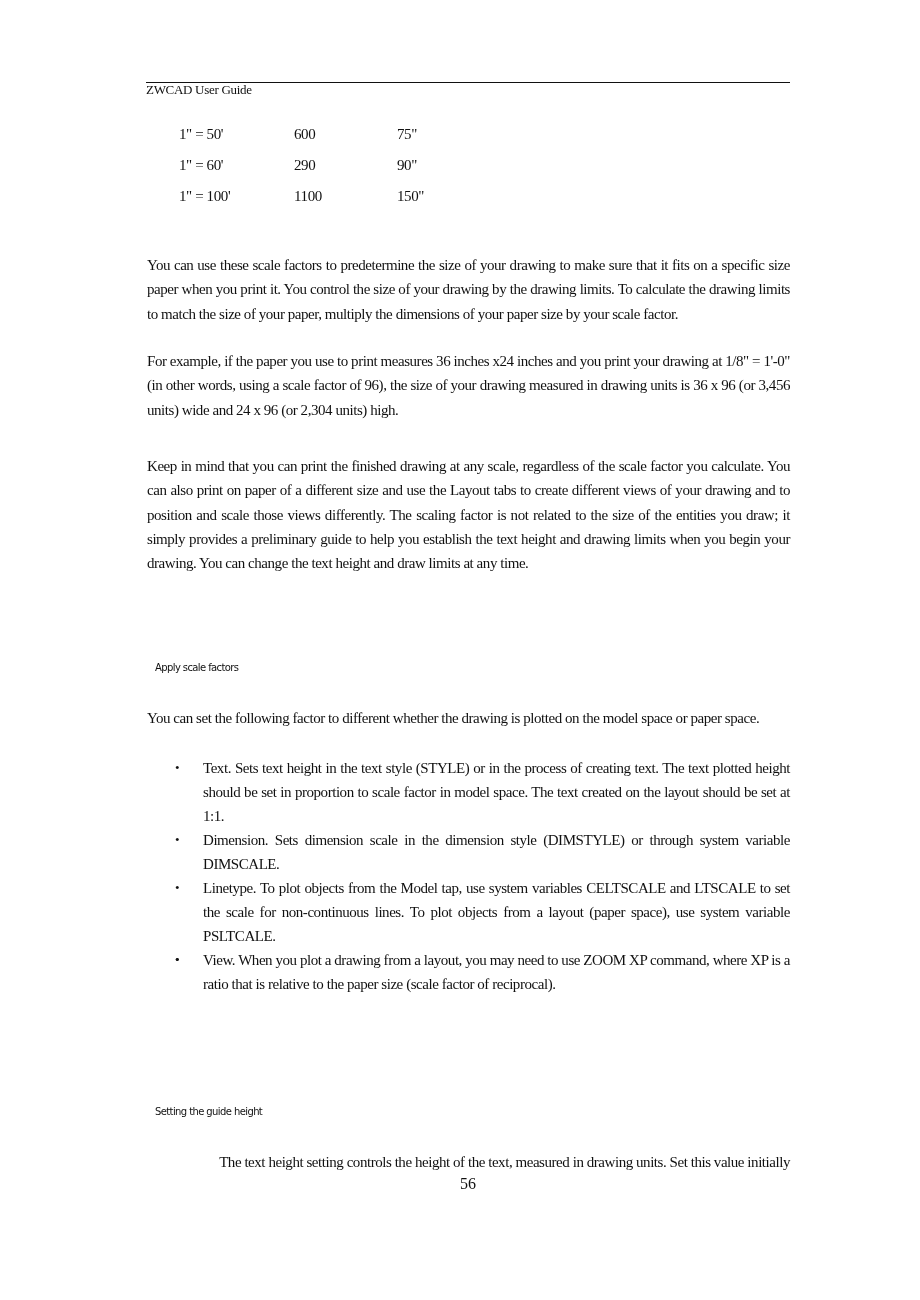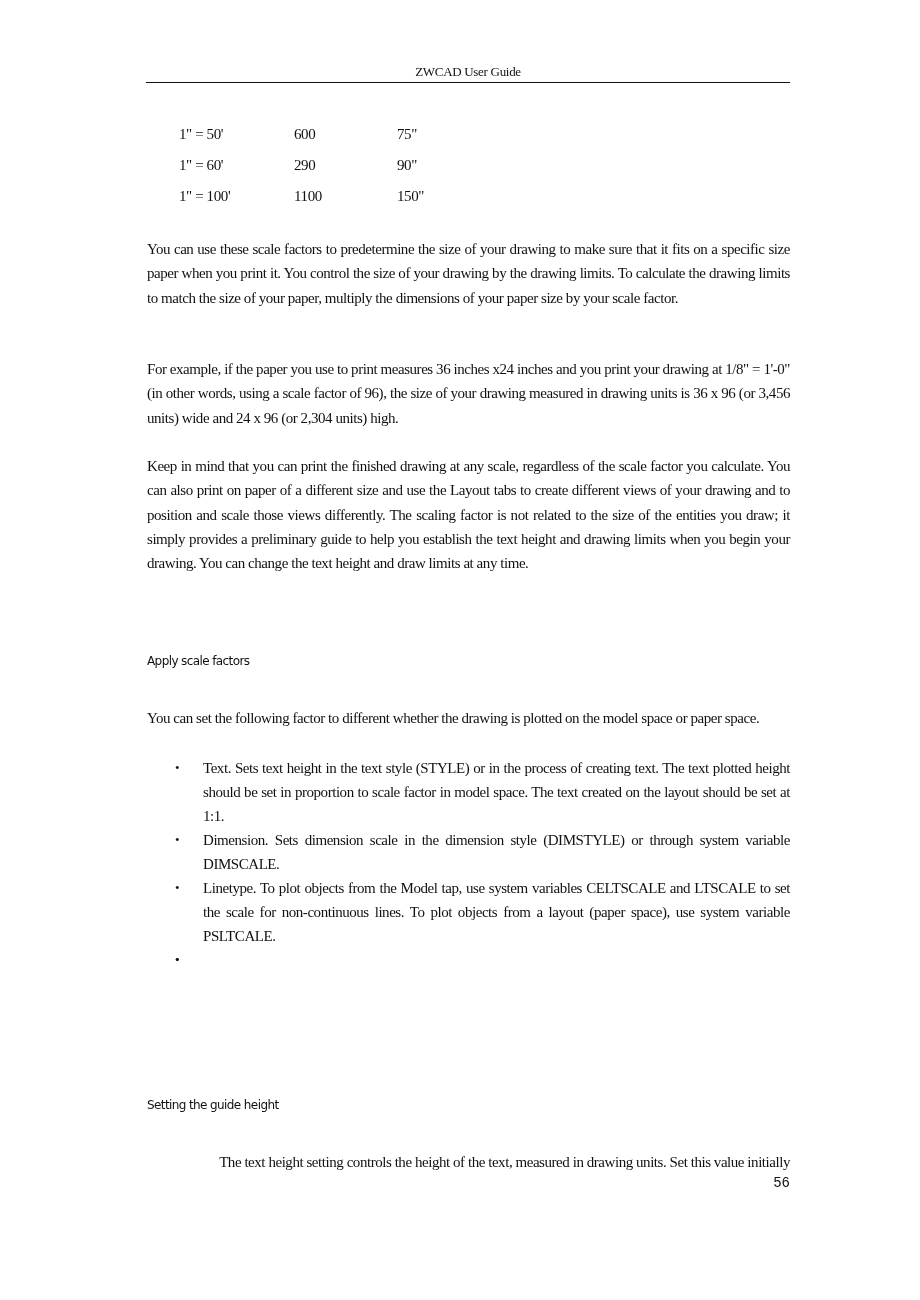--- a/index.html
+++ b/index.html
@@ -2,57 +2,57 @@
 <html><head>
   <meta charset="utf-8">
   <style>
     html, body { margin: 0; padding: 0; }
     body {
       width: 920px; height: 1300px; background: #ffffff;
       position: relative; overflow: hidden;
       font-family: "Liberation Serif", serif; color: #111;
     }
     .page-header {
-      position: absolute; left: 146px; top: 64px; width: 644px;
-      text-align: center; font-size: 13px; letter-spacing: -0.3px;
+      position: absolute; left: 146px; top: 82px; width: 644px;
+      font-size: 13px; letter-spacing: -0.3px;
     }
     .header-rule {
       position: absolute; left: 146px; top: 82px; width: 644px;
       height: 0; border-top: 1.5px solid #111;
     }
     .scale-table { position: absolute; left: 179px; top: 126px; }
     .scale-row { display: flex; height: 31px; font-size: 15px; letter-spacing: -0.4px; }
     .scale-row span:nth-child(1) { width: 115px; }
     .scale-row span:nth-child(2) { width: 103px; font-family: Liberation Serif, serif; }
     .scale-row span:nth-child(3) { width: 80px; }
     .para {
       position: absolute; left: 147px; width: 643px;
       font-size: 15px; line-height: 24.3px; letter-spacing: -0.45px;
       text-align: justify; margin: 0;
     }
     .heading {
       position: absolute; left: 147px;
-      font-family: "DejaVu Sans", sans-serif; font-size: 12px;
-      letter-spacing: -0.6px; margin: 0; font-weight: normal;
+      font-family: "DejaVu Sans", sans-serif; font-size: 10px;
+      letter-spacing: -0.6px; margin: 8px; font-weight: normal;
     }
     .bullet-list {
       position: absolute; left: 147px; top: 756px; width: 643px;
       margin: 0; padding: 0; list-style: none;
     }
     .bullet-item {
       position: relative; padding-left: 56px;
       font-size: 15px; line-height: 24px; letter-spacing: -0.45px;
       text-align: justify; margin-bottom: 0;
     }
     .bullet-dot {
       position: absolute; left: 28px; top: 0; font-size: 13px;
     }
     .page-number {
       position: absolute; left: 146px; top: 1175px; width: 644px;
-      text-align: right; font-size: 14px; font-family: Liberation Mono, monospace;
+      text-align: center; font-size: 16px;
     }
   </style>
 </head>
 <body>
 
 <div class="page-header">ZWCAD User Guide</div>
 <div class="header-rule"></div>
 
 <div class="scale-table">
   <div class="scale-row">
@@ -65,22 +65,22 @@
     <span>290</span>
     <span>90"</span>
   </div>
   <div class="scale-row">
     <span>1" = 100'</span>
     <span>1100</span>
     <span>150"</span>
   </div>
 </div>
 
-<p class="para" style="top:237px">You can use these scale factors to predetermine the size of your drawing to make sure that it fits on a specific size paper when you print it. You control the size of your drawing by the drawing limits. To calculate the drawing limits to match the size of your paper, multiply the dimensions of your paper size by your scale factor.</p>
-<p class="para" style="top:357px">For example, if the paper you use to print measures 36 inches x24 inches and you print your drawing at 1/8" = 1'-0"  (in other words, using a scale factor of 96), the size of your drawing measured in drawing units is 36 x 96 (or 3,456 units) wide and 24 x 96 (or 2,304 units) high.</p>
+<p class="para" style="top:253px">You can use these scale factors to predetermine the size of your drawing to make sure that it fits on a specific size paper when you print it. You control the size of your drawing by the drawing limits. To calculate the drawing limits to match the size of your paper, multiply the dimensions of your paper size by your scale factor.</p>
+<p class="para" style="top:349px">For example, if the paper you use to print measures 36 inches x24 inches and you print your drawing at 1/8" = 1'-0"  (in other words, using a scale factor of 96), the size of your drawing measured in drawing units is 36 x 96 (or 3,456 units) wide and 24 x 96 (or 2,304 units) high.</p>
 <p class="para" style="top:454px">Keep in mind that you can print the finished drawing at any scale, regardless of the scale factor you calculate. You can also print on paper of a different size and use the Layout tabs to create different views of your drawing and to position and scale those views differently. The scaling factor is not related to the size of the entities you draw; it simply provides a preliminary guide to help you establish the text height and drawing limits when you begin your drawing. You can change the text height and draw limits at any time.</p>
 
 <h2 class="heading" style="top:654px">Apply scale factors</h2>
 <p class="para" style="top:706px">You can set the following factor to different whether the drawing is plotted on the model space or paper space.</p>
 
 <ul class="bullet-list">
   <li class="bullet-item">
     <span class="bullet-dot">•</span>
     <span>Text. Sets text height in the text style (STYLE) or in the process of creating text. The text plotted height should be set in proportion to scale factor in model space. The text created on the layout should be set at 1:1.</span>
   </li>
@@ -90,19 +90,20 @@
   </li>
   <li class="bullet-item">
     <span class="bullet-dot">•</span>
     <span>Linetype. To plot objects from the Model tap, use system variables CELTSCALE and LTSCALE to set the scale for non-continuous lines. To plot objects from a layout (paper space), use system variable PSLTCALE.</span>
   </li>
   <li class="bullet-item">
     <span class="bullet-dot">•</span>
   </li>
   <li class="bullet-item">
     <span class="bullet-dot">•</span>
+    <span>View. When you plot a drawing from a layout, you may need to use ZOOM XP command, where XP is a ratio that is relative to the paper size (scale factor of reciprocal).</span>
   </li>
 </ul>
 
 <h2 class="heading" style="top:1098px">Setting the guide height</h2>
 <p class="para" style="top:1150px; white-space:nowrap; text-align:right;">The text height setting controls the height of the text, measured in drawing units. Set this value initially</p>
 
 <div class="page-number">56</div>
 
 </body></html>

